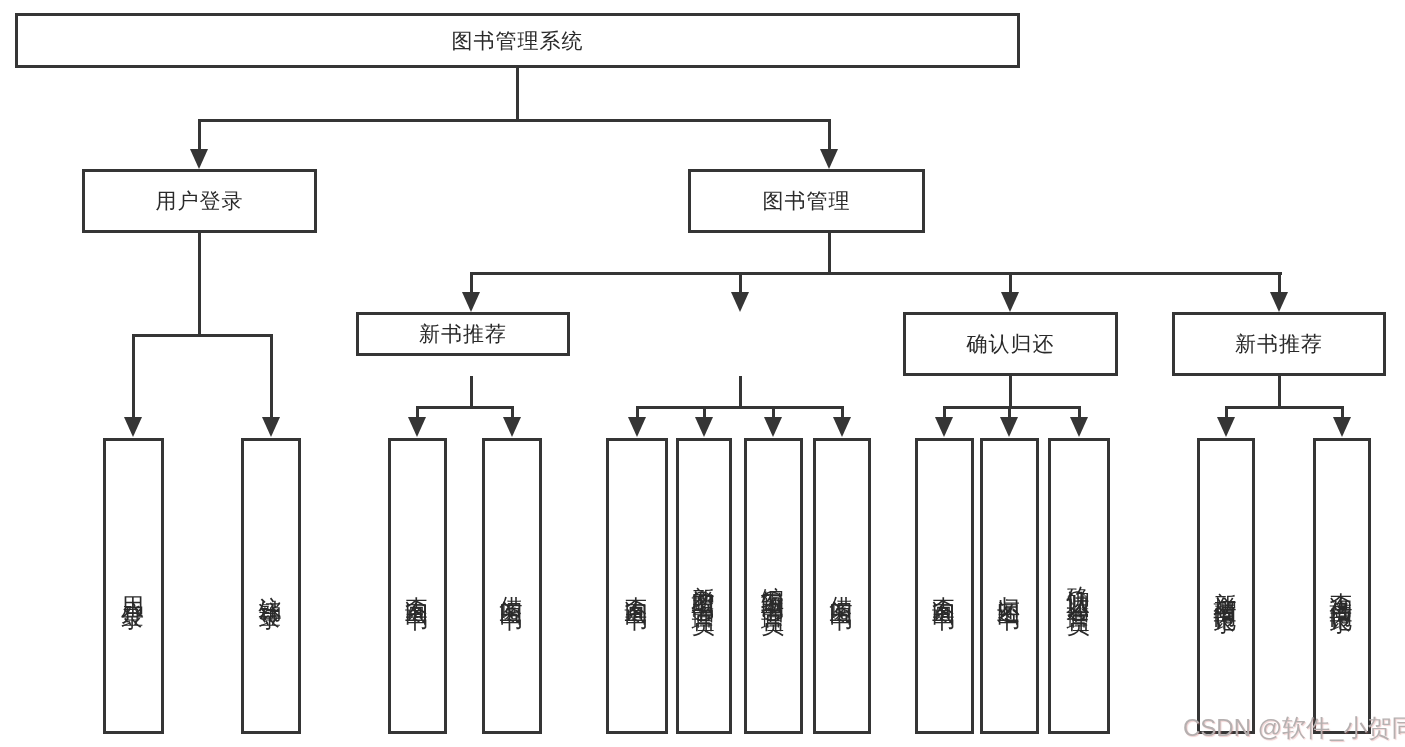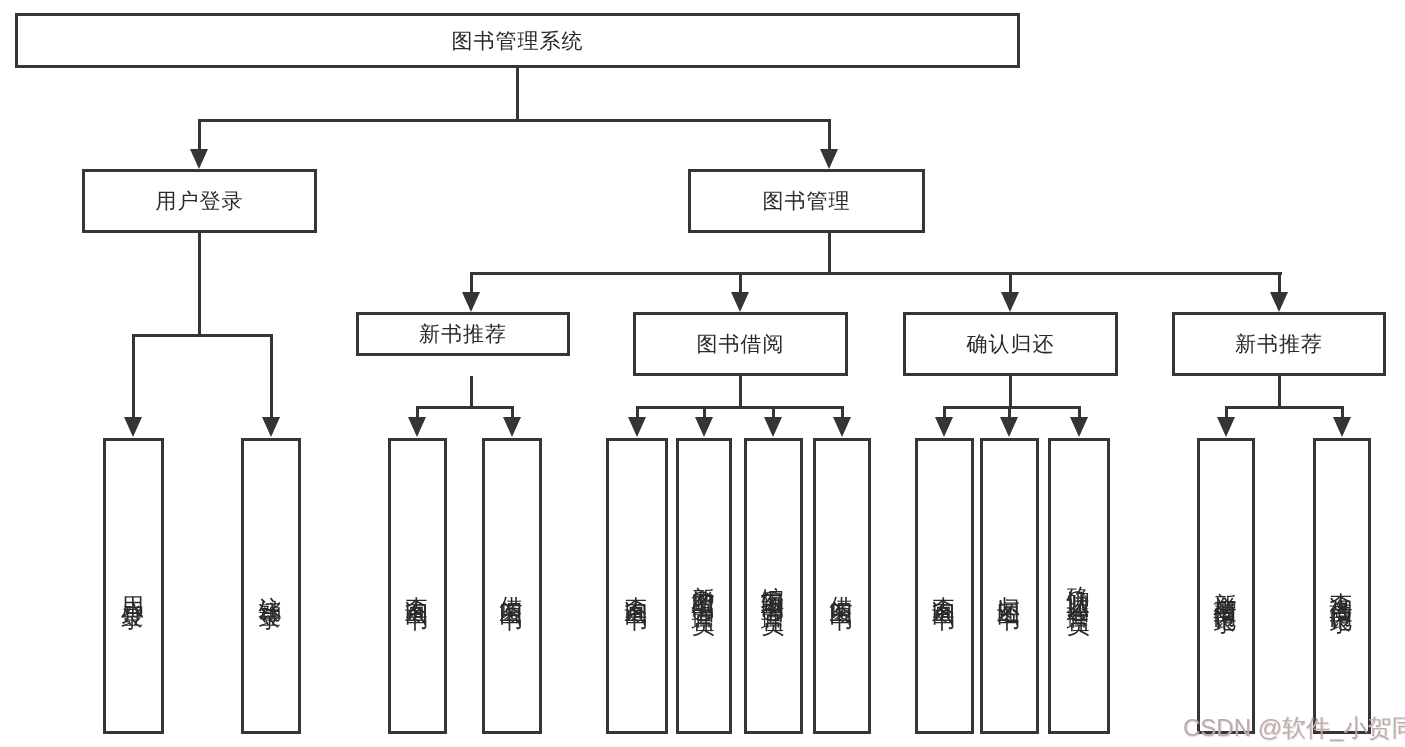--- a/index.html
+++ b/index.html
@@ -89,23 +89,20 @@
   <div class="ln" style="left:739px;top:272px;width:3px;height:22px"></div>
   <div class="arrow" style="left:731px;top:292px"></div>
   <div class="ln" style="left:1009px;top:272px;width:3px;height:22px"></div>
   <div class="arrow" style="left:1001px;top:292px"></div>
   <div class="ln" style="left:1278px;top:272px;width:3px;height:22px"></div>
   <div class="arrow" style="left:1270px;top:292px"></div>
 
   <div class="box hbox" style="left:356px;top:312px;width:214px;height:44px">
     <span>新书推荐</span>
   </div>
-  <div class="box hbox" style="left:633px;top:312px;width:215px;height:64px">
-    <span>图书借阅</span>
-  </div>
   <div class="box hbox" style="left:903px;top:312px;width:215px;height:64px">
     <span>确认归还</span>
   </div>
   <div class="box hbox" style="left:1172px;top:312px;width:214px;height:64px">
     <span>新书推荐</span>
   </div>
 
   <div class="ln" style="left:470px;top:376px;width:3px;height:32px"></div>
   <div class="ln" style="left:416px;top:406px;width:98px;height:3px"></div>
   <div class="ln" style="left:416px;top:406px;width:3px;height:13px"></div>

